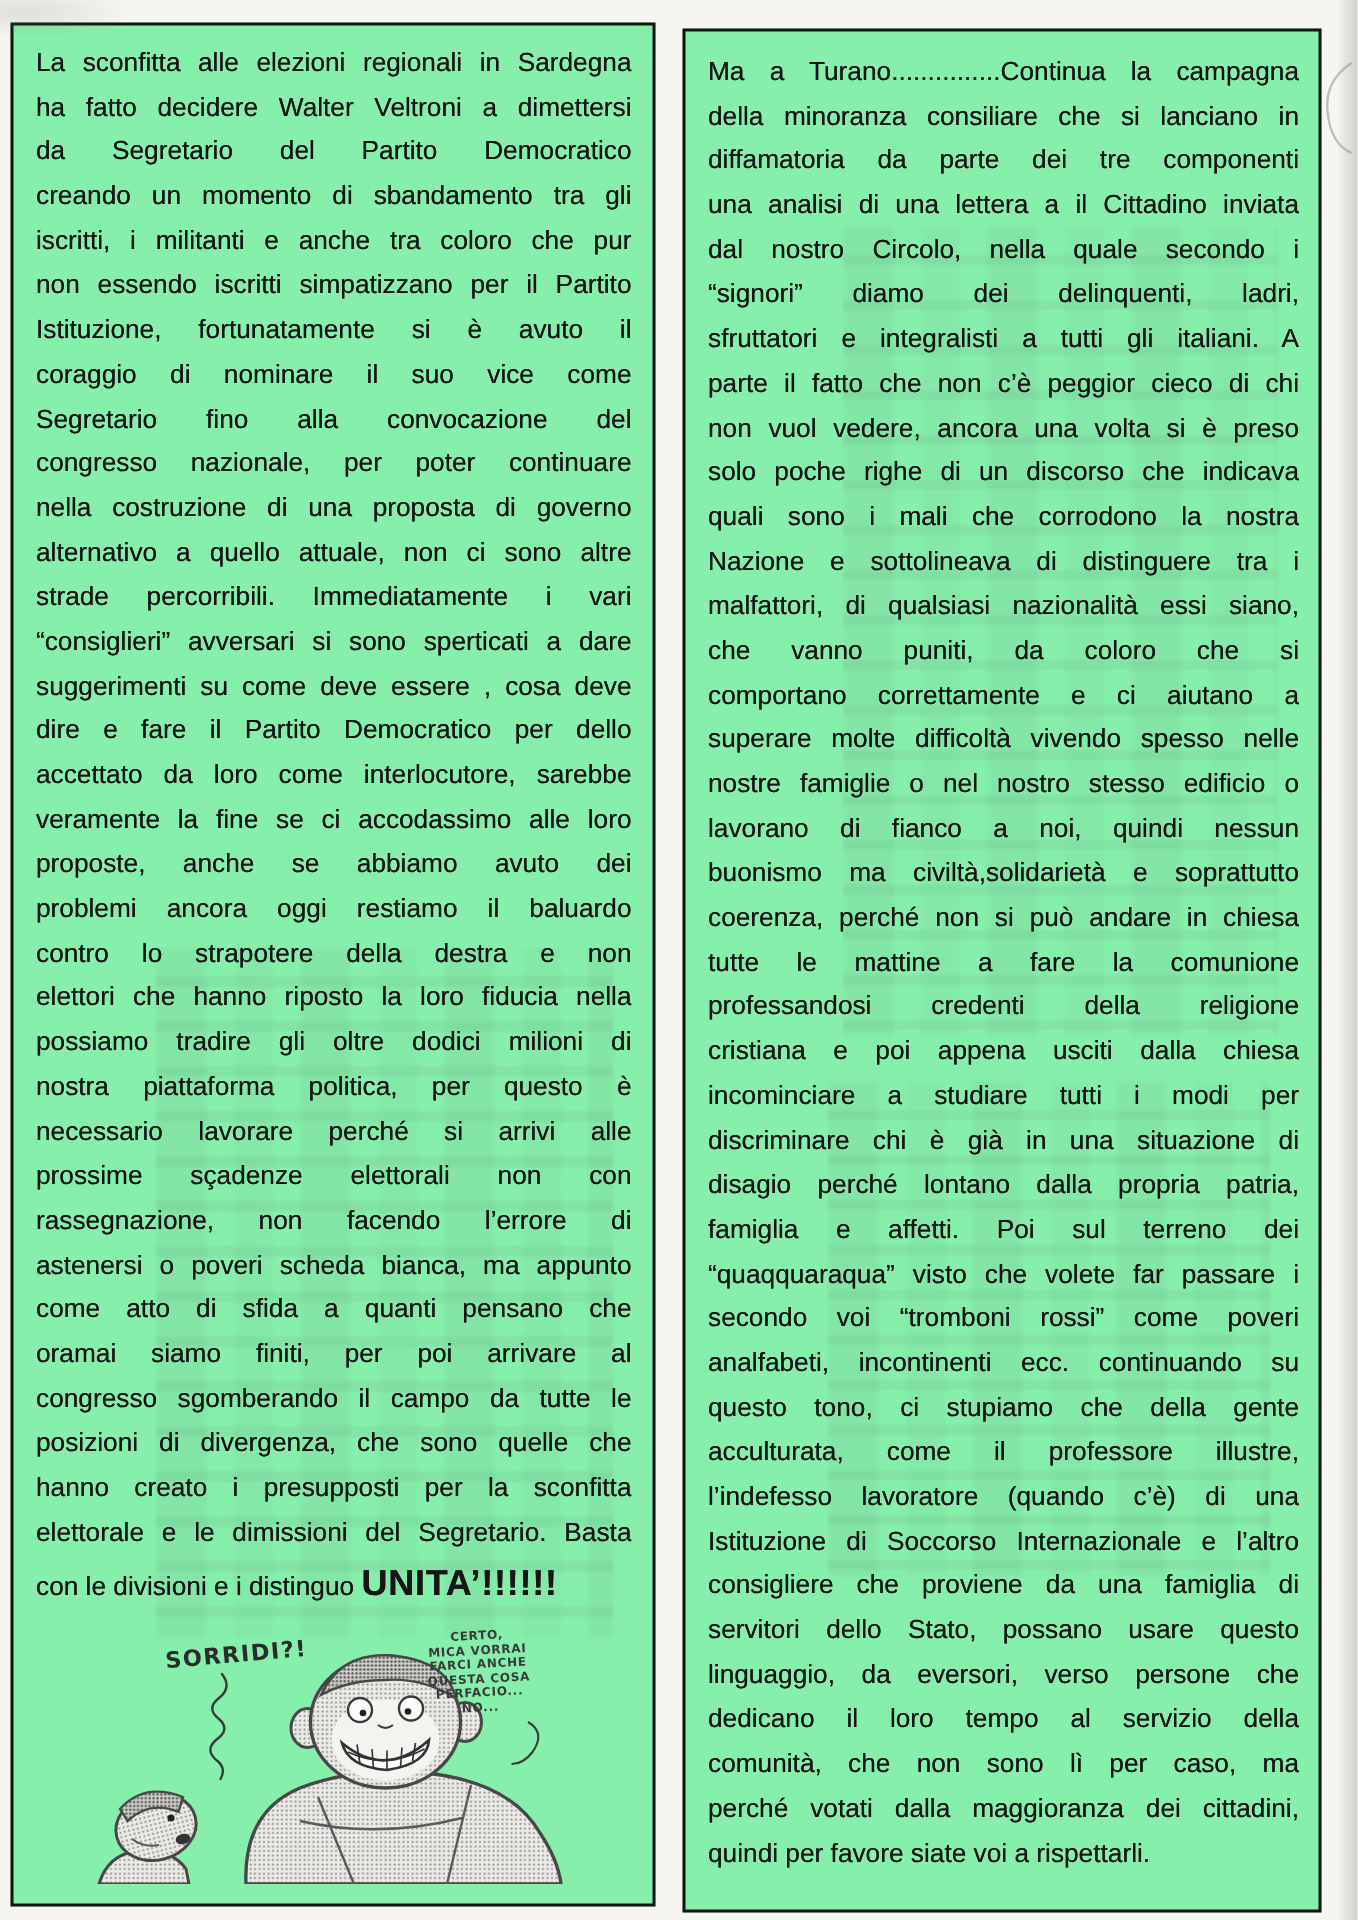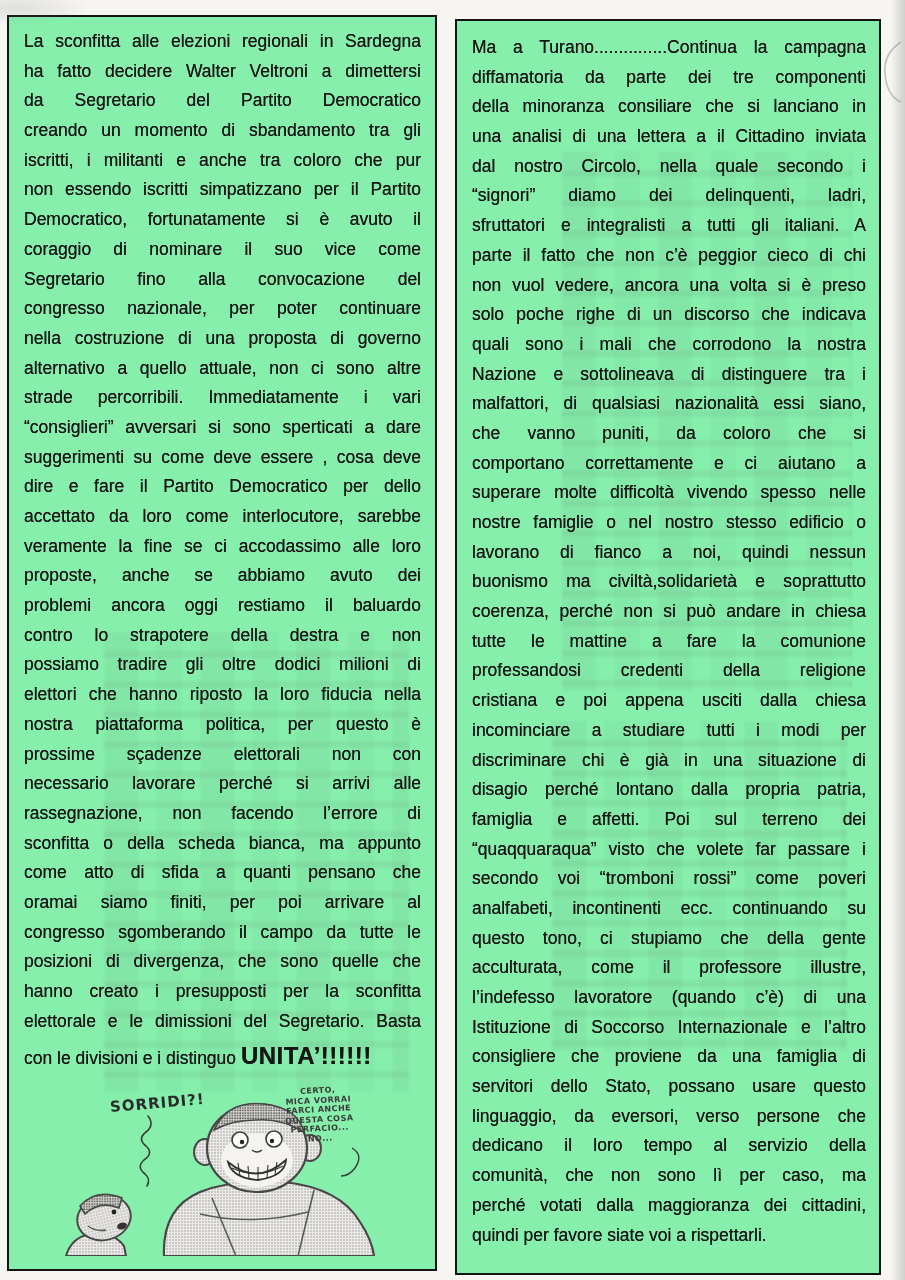--- a/index.html
+++ b/index.html
@@ -55,42 +55,42 @@
 
   <div class="box box-left">
     <div class="bleed bleed-left"></div>
     <div class="col-text">
         <div class="line jhack">La sconfitta alle elezioni regionali in Sardegna</div>
         <div class="line jhack">ha fatto decidere  Walter Veltroni a dimettersi</div>
         <div class="line jhack">da Segretario del Partito Democratico</div>
         <div class="line jhack">creando un momento di sbandamento tra gli</div>
         <div class="line jhack">iscritti, i militanti e anche tra coloro che pur</div>
         <div class="line jhack">non essendo iscritti simpatizzano per il Partito</div>
-        <div class="line jhack">Democratico, fortunatamente si è avuto il</div>
+        <div class="line jhack">Istituzione, fortunatamente si è avuto il</div>
         <div class="line jhack">coraggio di nominare il suo vice come</div>
         <div class="line jhack">Segretario fino alla convocazione del</div>
         <div class="line jhack">congresso nazionale, per poter continuare</div>
         <div class="line jhack">nella costruzione di una proposta di governo</div>
         <div class="line jhack">alternativo a quello attuale, non ci sono altre</div>
         <div class="line jhack">strade percorribili. Immediatamente i vari</div>
         <div class="line jhack">“consiglieri” avversari si sono sperticati a dare</div>
         <div class="line jhack">suggerimenti su come deve essere , cosa deve</div>
         <div class="line jhack">dire e fare il Partito Democratico per dello</div>
         <div class="line jhack">accettato da loro come interlocutore, sarebbe</div>
         <div class="line jhack">veramente la fine se ci accodassimo alle loro</div>
         <div class="line jhack">proposte, anche se abbiamo avuto dei</div>
         <div class="line jhack">problemi ancora oggi restiamo il baluardo</div>
         <div class="line jhack">contro lo strapotere della destra e non</div>
+        <div class="line jhack">elettori che hanno riposto la loro fiducia nella</div>
         <div class="line jhack">possiamo tradire gli oltre dodici milioni di</div>
-        <div class="line jhack">elettori che hanno riposto la loro fiducia nella</div>
         <div class="line jhack">nostra piattaforma politica, per questo è</div>
+        <div class="line jhack">necessario lavorare perché si arrivi alle</div>
         <div class="line jhack">prossime sçadenze elettorali non con</div>
-        <div class="line jhack">necessario lavorare perché si arrivi alle</div>
         <div class="line jhack">rassegnazione, non facendo l’errore di</div>
-        <div class="line jhack">sconfitta o della scheda bianca, ma appunto</div>
+        <div class="line jhack">astenersi o poveri scheda bianca, ma appunto</div>
         <div class="line jhack">come atto di sfida a quanti  pensano che</div>
         <div class="line jhack">oramai siamo finiti, per poi arrivare al</div>
         <div class="line jhack">congresso sgomberando il campo da tutte le</div>
         <div class="line jhack">posizioni di divergenza, che sono quelle che</div>
         <div class="line jhack">hanno creato i presupposti per la sconfitta</div>
         <div class="line jhack">elettorale e le dimissioni del Segretario. Basta</div>
       </div>
     <div class="final-line">
       <span>con le divisioni e i distinguo </span><span class="unity">UNITA’!!!!!!</span>
     </div>
@@ -144,22 +144,22 @@
           <div class="line jhack">NO...</div>
         </div>
     </div>
   </div>
 
   <div class="box box-right">
     <div class="bleed bleed-right-a"></div>
     <div class="bleed bleed-right-b"></div>
     <div class="col-text">
         <div class="line jhack">Ma  a Turano...............Continua la campagna</div>
+        <div class="line jhack">della minoranza consiliare che si lanciano in</div>
         <div class="line jhack">diffamatoria da parte dei tre componenti</div>
-        <div class="line jhack">della minoranza consiliare che si lanciano in</div>
         <div class="line jhack">una analisi di una lettera a il Cittadino inviata</div>
         <div class="line jhack">dal nostro Circolo, nella quale secondo i</div>
         <div class="line jhack">“signori” diamo dei delinquenti, ladri,</div>
         <div class="line jhack">sfruttatori e  integralisti a tutti gli italiani. A</div>
         <div class="line jhack">parte il fatto che non c’è peggior cieco di chi</div>
         <div class="line jhack">non vuol vedere, ancora una volta  si è preso</div>
         <div class="line jhack">solo poche righe di un discorso che indicava</div>
         <div class="line jhack">quali sono i mali che  corrodono la nostra</div>
         <div class="line jhack">Nazione e sottolineava di distinguere tra i</div>
         <div class="line jhack">malfattori, di qualsiasi nazionalità  essi siano,</div>

